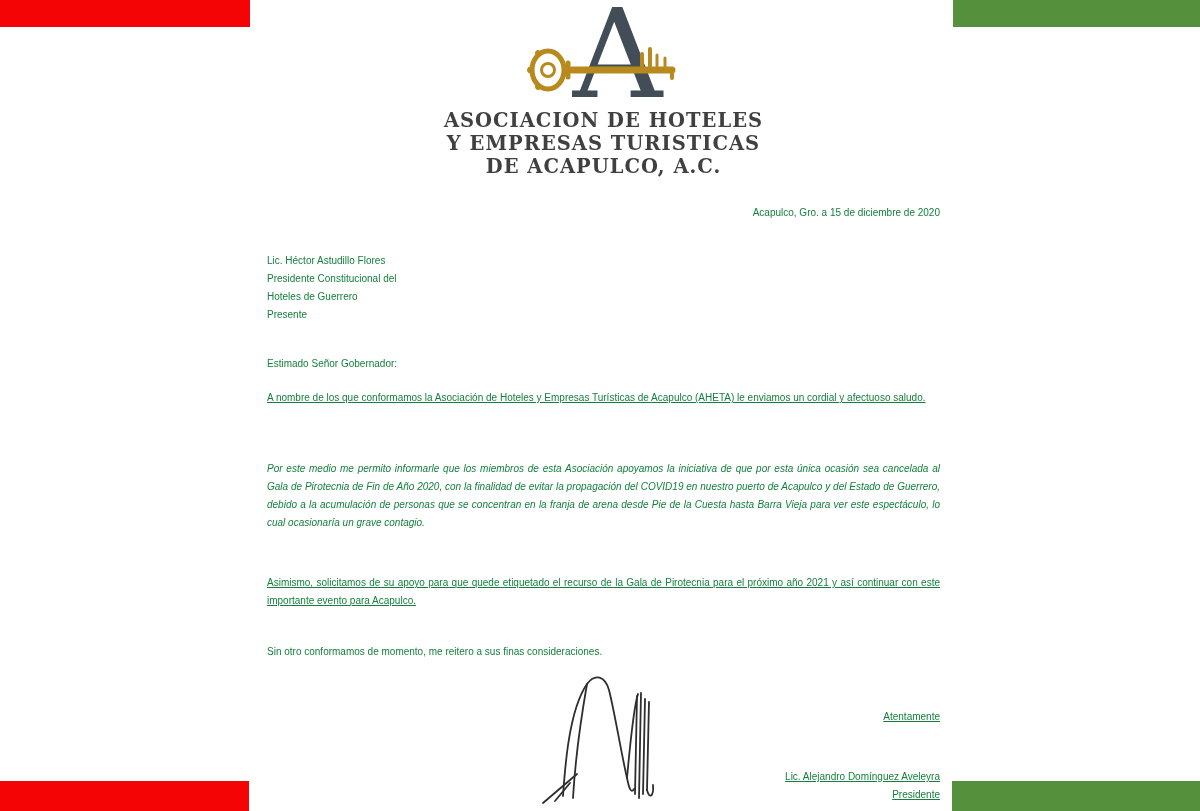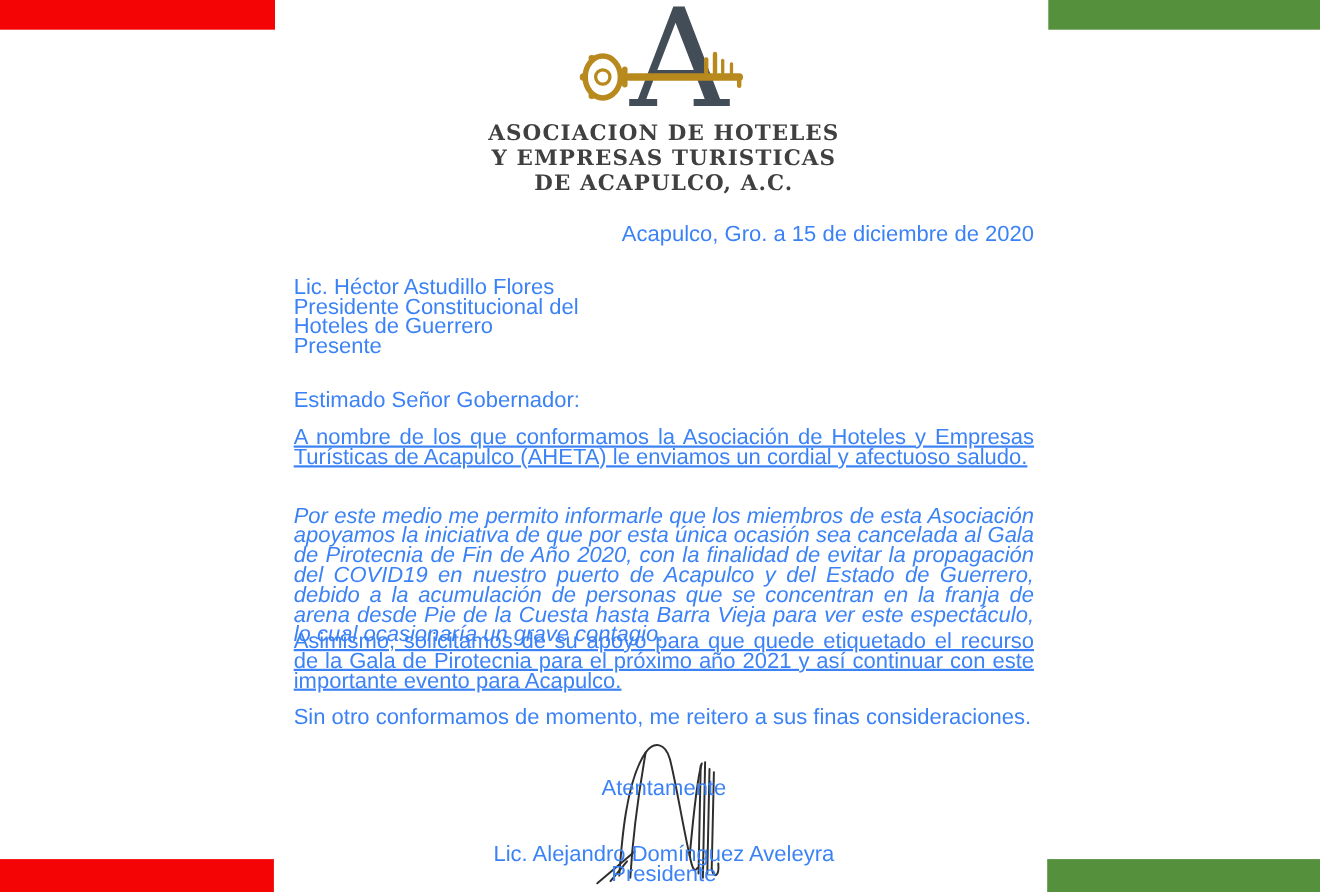--- a/index.html
+++ b/index.html
@@ -31,32 +31,32 @@
   }
   .key-svg { position:absolute; left:50%; top:36px; transform:translateX(-78px); }
 
   .org-name {
     top:109px; text-align:center;
     font-family:"DejaVu Serif","Liberation Serif",serif;
     color:#404040; font-size:19.5px; line-height:23px;
     letter-spacing:1px; font-weight:bold;
   }
 
-  .body-text { color:#3b82f6; font-size:20px; line-height:18px; }
+  .body-text { color:#15803d; font-size:10px; line-height:18px; }
   .date-line { top:204px; text-align:right; }
   .recipient { top:252px; }
   .salutation { top:355px; }
   .para { text-align:justify; }
   .p1 { top:389px;text-decoration:underline; }
   .p2 { top:460px;font-style:italic; }
   .p3 { top:574px;text-decoration:underline; }
   .p4 { top:643px; }
 
   .closing { top:662px; height:150px; }
-  .closing .center { text-align:center; }
+  .closing .center { text-align:right;text-decoration:underline; }
   .atentamente { top:46px; }
   .signer-name { top:106px; }
   .signer-title { top:124px; }
   .sig-svg { position:absolute; left:268px; top:10px; }
 </style>
 </head>
 <body>
 
 <div id="stage">
 

